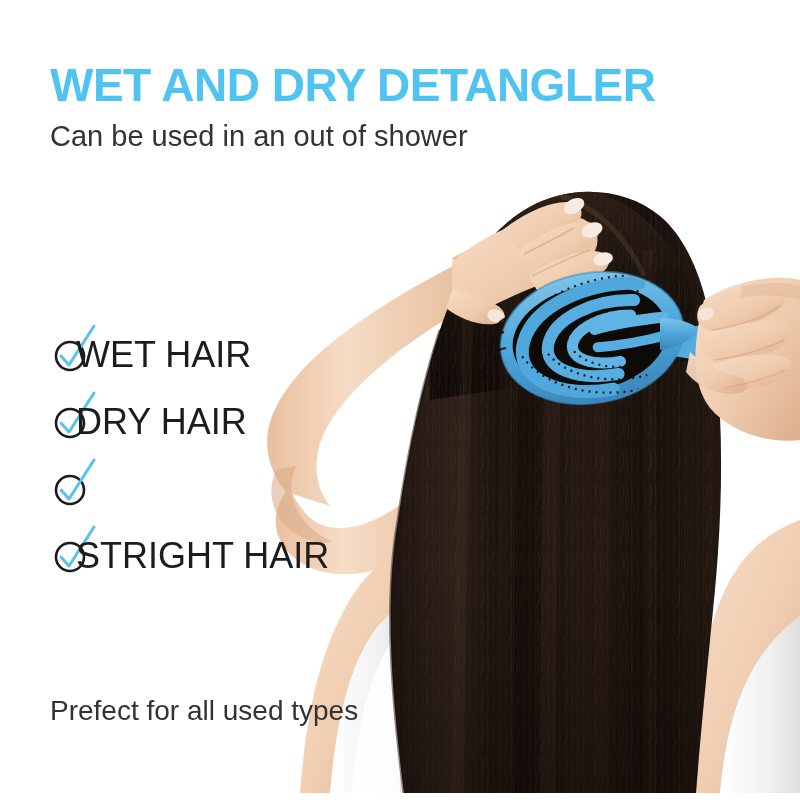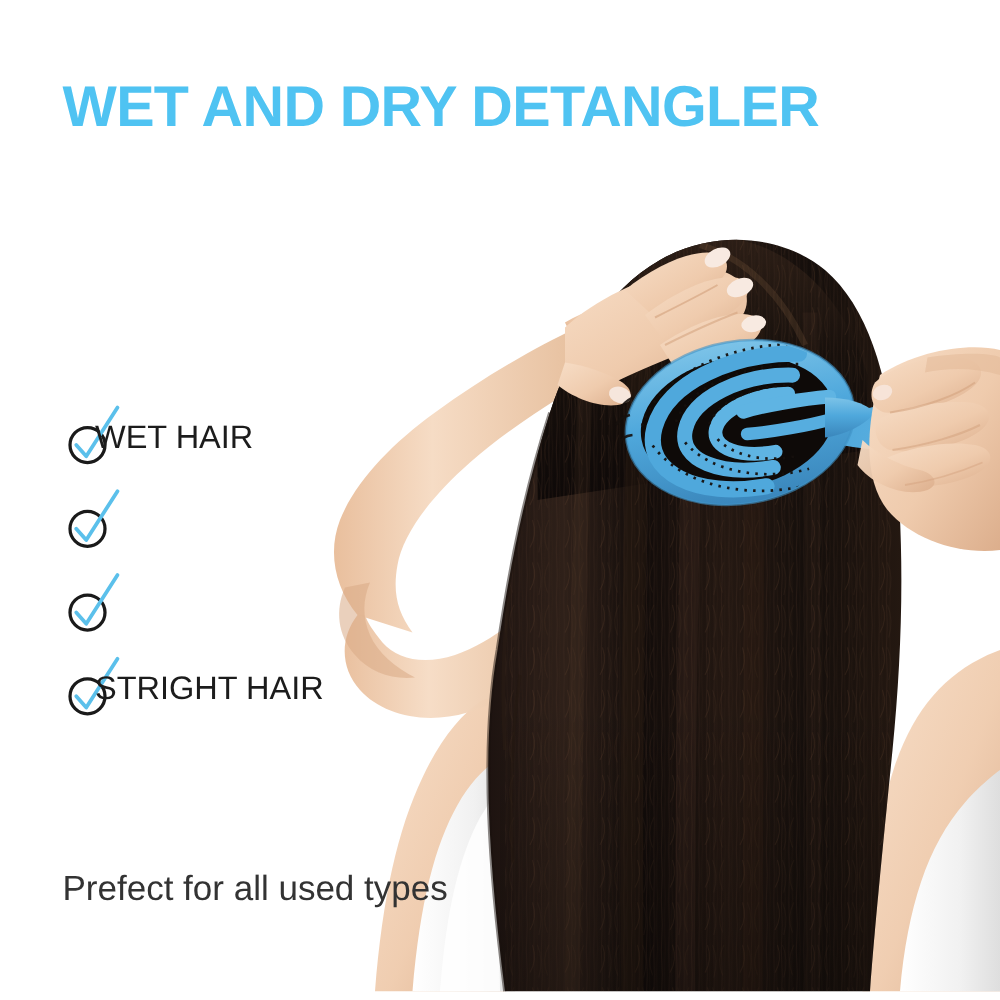--- a/index.html
+++ b/index.html
@@ -56,21 +56,21 @@
     left: 0;
     top: 0;
     width: 44px;
     height: 44px;
     overflow: visible;
   }
   .check-label {
     position: absolute;
     left: 28px;
     top: 4px;
-    font-size: 26px;
+    font-size: 36px;
     color: #1c1c1c;
     white-space: nowrap;
   }
 
   
   .tagline {
     position: absolute;
     left: 50px;
     top: 695px;
     font-size: 28px;
@@ -338,40 +338,42 @@
 
         <path d="M742 286 C768 282 792 282 800 286 L800 300 C780 294 758 294 740 298 Z" fill="#e2b896" opacity="0.5"></path>
 
         <ellipse cx="706" cy="314" rx="8" ry="6" transform="rotate(-20 706 314)" fill="#f7e6dc" opacity="0.9"></ellipse>
       </g>
     </svg>
   </div>
 
   <div class="headline">WET AND DRY DETANGLER</div>
 
+  <div class="subhead">Can be used in an out of shower</div>
 
   <div class="checklist">
 
     <div class="check-row">
       <span class="check-icon">
         <svg width="56" height="56" viewBox="0 0 56 56" xmlns="http://www.w3.org/2000/svg" style="overflow:visible">
           <circle cx="22" cy="26" r="14" fill="none" stroke="#1a1a1a" stroke-width="2.6"></circle>
           <path d="M13 26 L21 35 L46 -4" fill="none" stroke="#5BC0EB" stroke-width="3" stroke-linecap="round" stroke-linejoin="round"></path>
         </svg>
       </span>
       <span class="check-label">WET HAIR</span>
     </div>
 
     <div class="check-row">
       <span class="check-icon">
         <svg width="56" height="56" viewBox="0 0 56 56" xmlns="http://www.w3.org/2000/svg" style="overflow:visible">
           <circle cx="22" cy="26" r="14" fill="none" stroke="#1a1a1a" stroke-width="2.6"></circle>
           <path d="M13 26 L21 35 L46 -4" fill="none" stroke="#5BC0EB" stroke-width="3" stroke-linecap="round" stroke-linejoin="round"></path>
         </svg>
       </span>
+      <span class="check-label">DRY HAIR</span>
     </div>
 
     <div class="check-row">
       <span class="check-icon">
         <svg width="56" height="56" viewBox="0 0 56 56" xmlns="http://www.w3.org/2000/svg" style="overflow:visible">
           <circle cx="22" cy="26" r="14" fill="none" stroke="#1a1a1a" stroke-width="2.6"></circle>
           <path d="M13 26 L21 35 L46 -4" fill="none" stroke="#5BC0EB" stroke-width="3" stroke-linecap="round" stroke-linejoin="round"></path>
         </svg>
       </span>
     </div>

